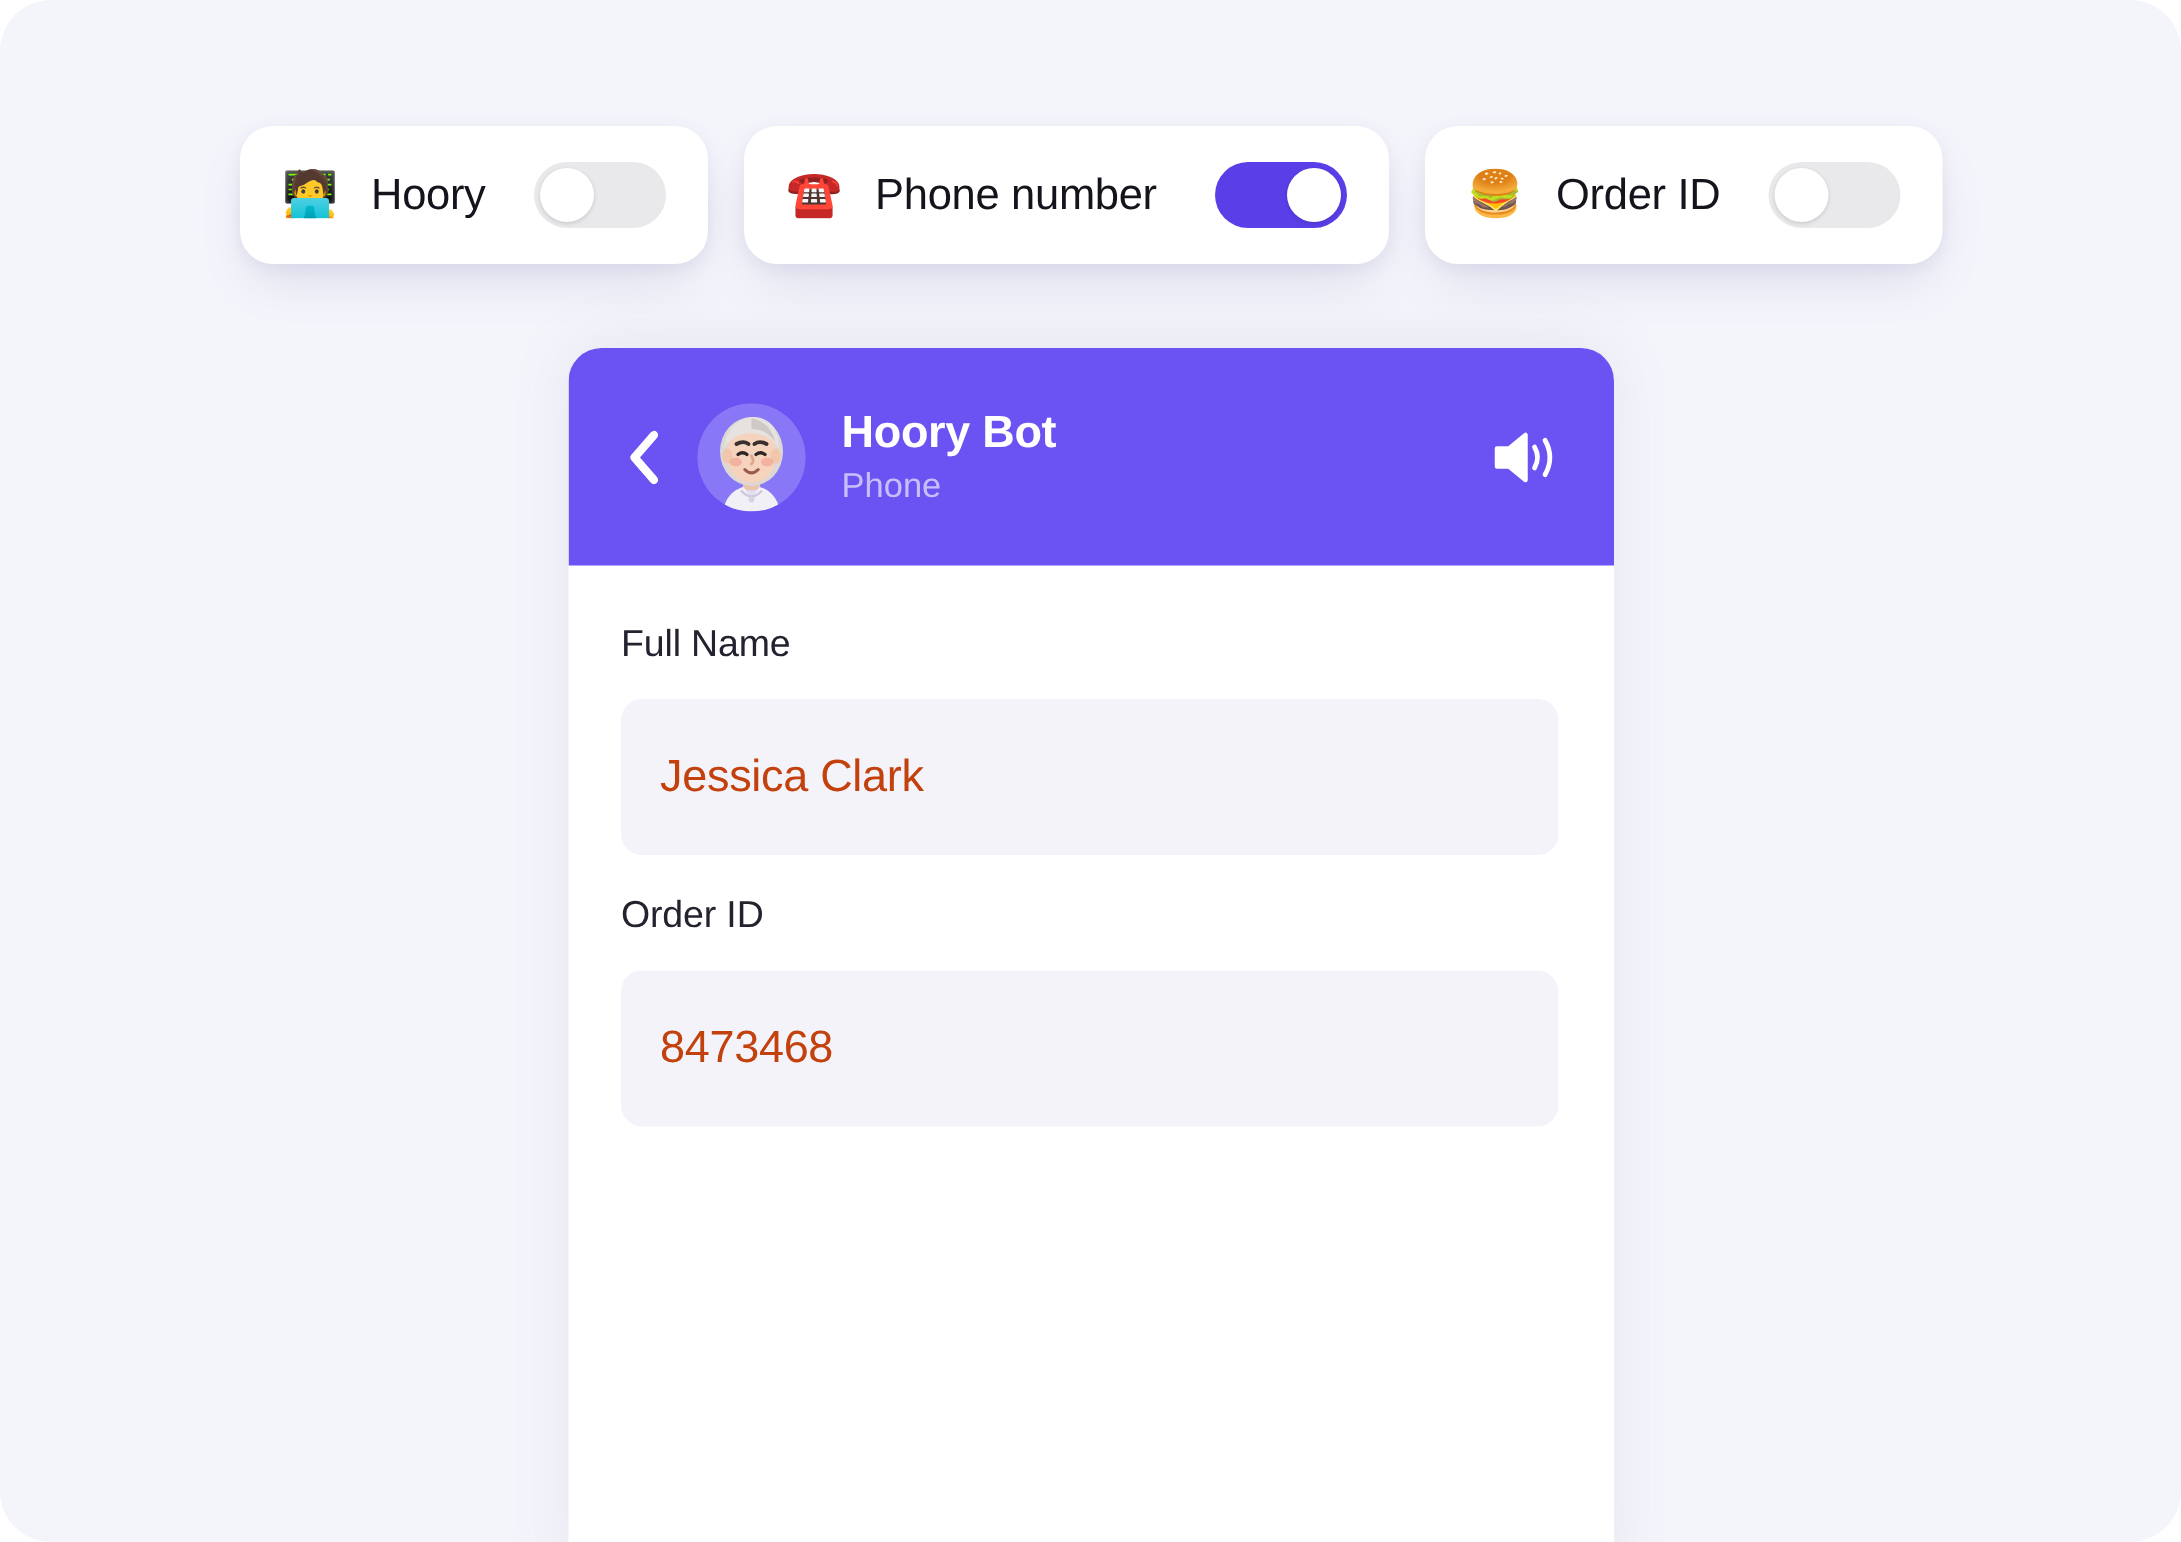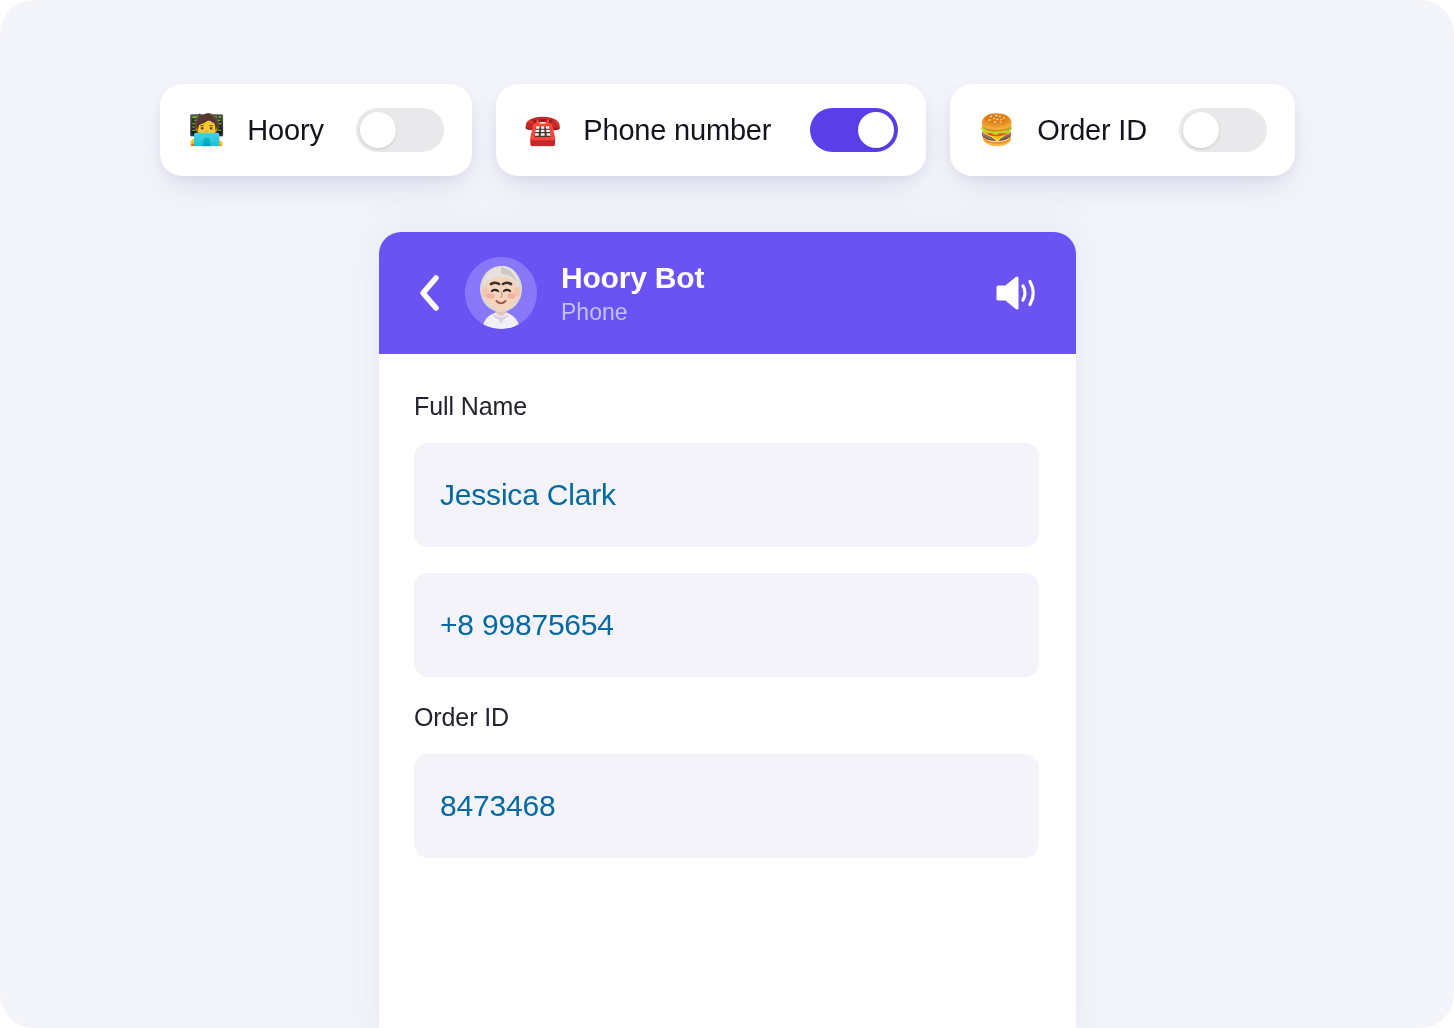--- a/index.html
+++ b/index.html
@@ -93,21 +93,21 @@
     top: 232px;
     width: 697px;
     height: 820px;
     background: #ffffff;
     border-radius: 22px 22px 0 0;
     overflow: hidden;
     box-shadow: 0 -4px 40px rgba(120,120,170,0.10);
   }
 
   #chat-header {
-    height: 122px;
+    height: 145px;
     background: #6a53f2;
     display: flex;
     align-items: center;
     padding: 0 34px 0 28px;
     gap: 0;
   }
 
   #back-button {
     width: 44px;
     height: 44px;
@@ -169,21 +169,21 @@
   .req { color: #f4657a; }
 
   .field-input {
     height: 104px;
     background: #f4f3fa;
     border-radius: 14px;
     display: flex;
     align-items: center;
     padding: 0 26px;
     font-size: 30px;
-    color: #0369a1;
+    color: #c2410c;
     letter-spacing: -0.2px;
   }
 </style>
 </head>
 <body>
 
 <div id="stage">
 
   <div id="toggle-row">
 
@@ -281,23 +281,20 @@
       <div class="field">
         <div class="field-label">
           <span>Full Name</span>
         </div>
         <div class="field-input">
           <span>Jessica Clark</span>
         </div>
       </div>
 
       <div class="field">
-        <div class="field-input">
-          <span>+8 99875654</span>
-        </div>
       </div>
 
       <div class="field">
         <div class="field-label">
           <span>Order ID</span>
         </div>
         <div class="field-input">
           <span>8473468</span>
         </div>
       </div>

